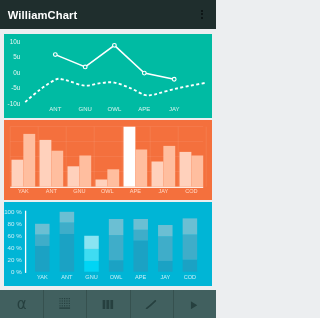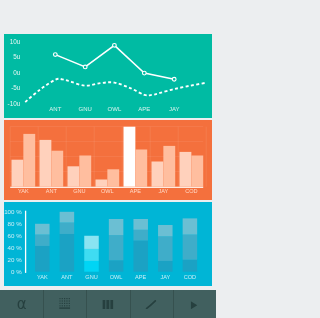--- a/index.html
+++ b/index.html
@@ -24,20 +24,28 @@
   .toolbar{position:absolute;left:0;top:290.4px;width:216px;height:27.6px;background:#41605F;display:flex;}
   .tbcell{flex:1;position:relative;}
   .tbsep{position:absolute;left:0;top:0;width:1px;height:27.6px;background:#36514F;}
   .tbicon{position:absolute;left:50%;top:50%;transform:translate(-50%,-50%);}
 </style>
 </head>
 <body>
 
 <div id="app">
 
+  <div class="appbar">
+    <div class="appbar-title">WilliamChart</div>
+    <div class="overflow">
+        <i></i>
+        <i></i>
+        <i></i>
+      </div>
+  </div>
 
   <div class="card" id="card1">
     <svg id="svg1" width="208.3" height="84.6">
         <text x="16.4" y="9.800000000000002" text-anchor="end" font-size="6.4" fill="#E6F7F4" font-family="Liberation Sans, sans-serif">10u</text>
         <text x="16.4" y="25.200000000000003" text-anchor="end" font-size="6.4" fill="#E6F7F4" font-family="Liberation Sans, sans-serif">5u</text>
         <text x="16.4" y="40.699999999999996" text-anchor="end" font-size="6.4" fill="#E6F7F4" font-family="Liberation Sans, sans-serif">0u</text>
         <text x="16.4" y="56.1" text-anchor="end" font-size="6.4" fill="#E6F7F4" font-family="Liberation Sans, sans-serif">-5u</text>
         <text x="16.4" y="71.5" text-anchor="end" font-size="6.4" fill="#E6F7F4" font-family="Liberation Sans, sans-serif">-10u</text>
         <text x="51.300000000000004" y="76.8" text-anchor="middle" font-size="6.0" fill="#D9F3EE" font-family="Liberation Sans, sans-serif">ANT</text>
         <text x="81.2" y="76.8" text-anchor="middle" font-size="6.0" fill="#D9F3EE" font-family="Liberation Sans, sans-serif">GNU</text>

